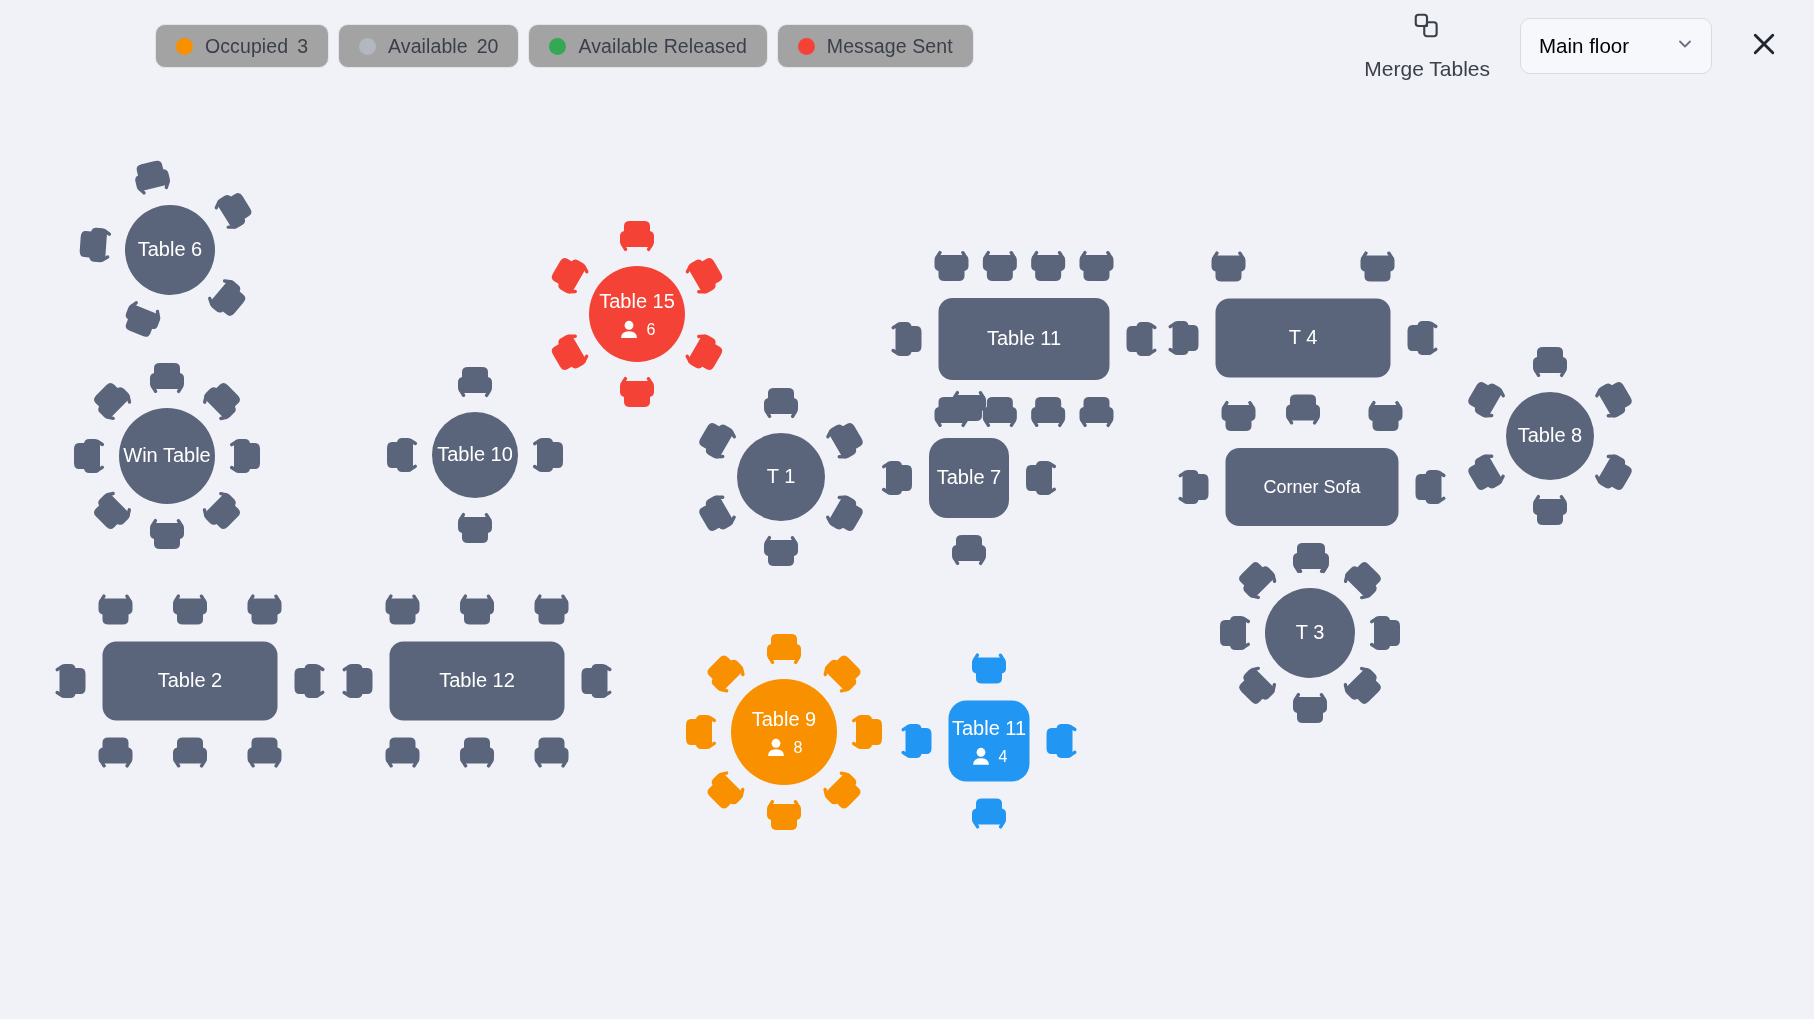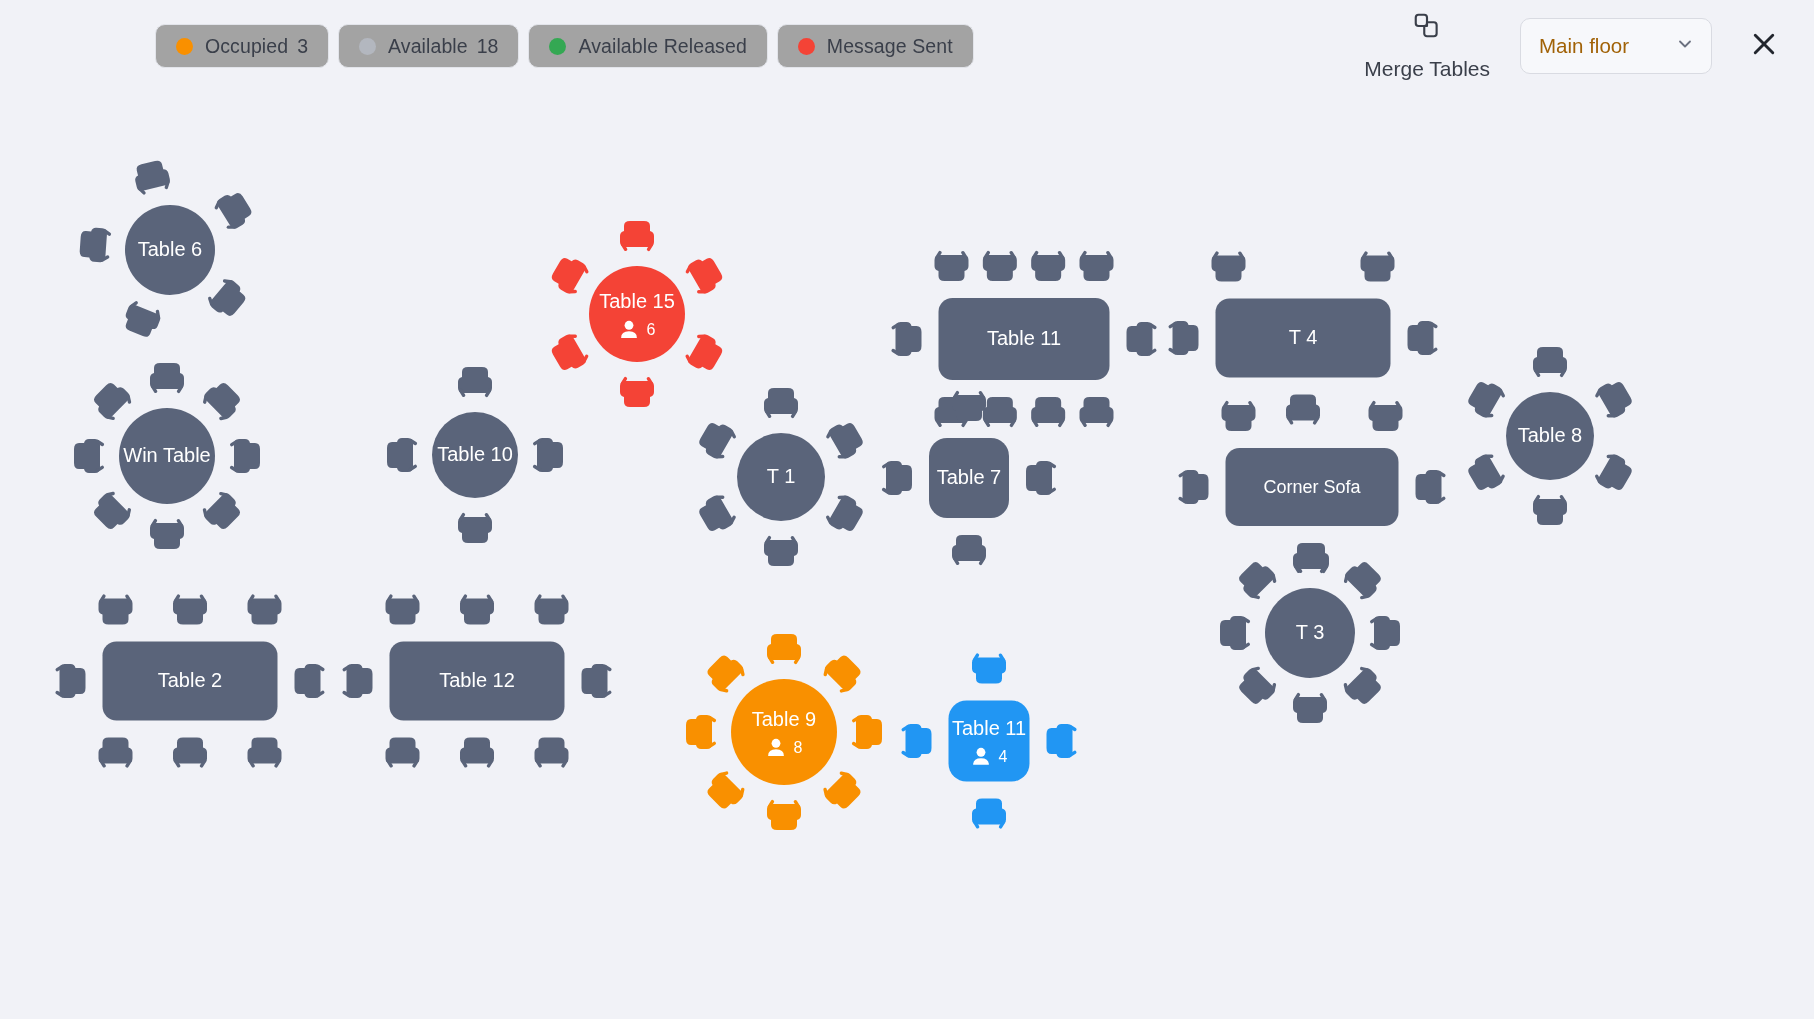--- a/index.html
+++ b/index.html
@@ -90,21 +90,21 @@
     height: 56px;
     padding: 0 16px 0 18px;
     box-sizing: border-box;
     background: #f7f8fb;
     border: 1.4px solid #d9dbe2;
     border-radius: 10px;
     cursor: pointer;
   }
   .floor-select .value {
     font-size: 20.5px;
-    color: #a16207;
+    color: #000000;
     white-space: nowrap;
   }
   #close-button {
     width: 44px;
     height: 44px;
     display: flex;
     align-items: center;
     justify-content: center;
     cursor: pointer;
     margin-left: 4px;
@@ -137,21 +137,21 @@
 
     <div class="legend-chip">
       <span class="legend-dot" style="background:#f99000"></span>
       <span class="legend-label">Occupied</span>
       <span class="legend-count">3</span>
     </div>
 
     <div class="legend-chip">
       <span class="legend-dot" style="background:#b3b7bf"></span>
       <span class="legend-label">Available</span>
-      <span class="legend-count">18</span>
+      <span class="legend-count">20</span>
     </div>
 
 
     <div class="legend-chip">
       <span class="legend-dot" style="background:#34a853"></span>
       <span class="legend-label">Available Released</span>
     </div>
 
     <div class="legend-chip">
       <span class="legend-dot" style="background:#f44336"></span>

